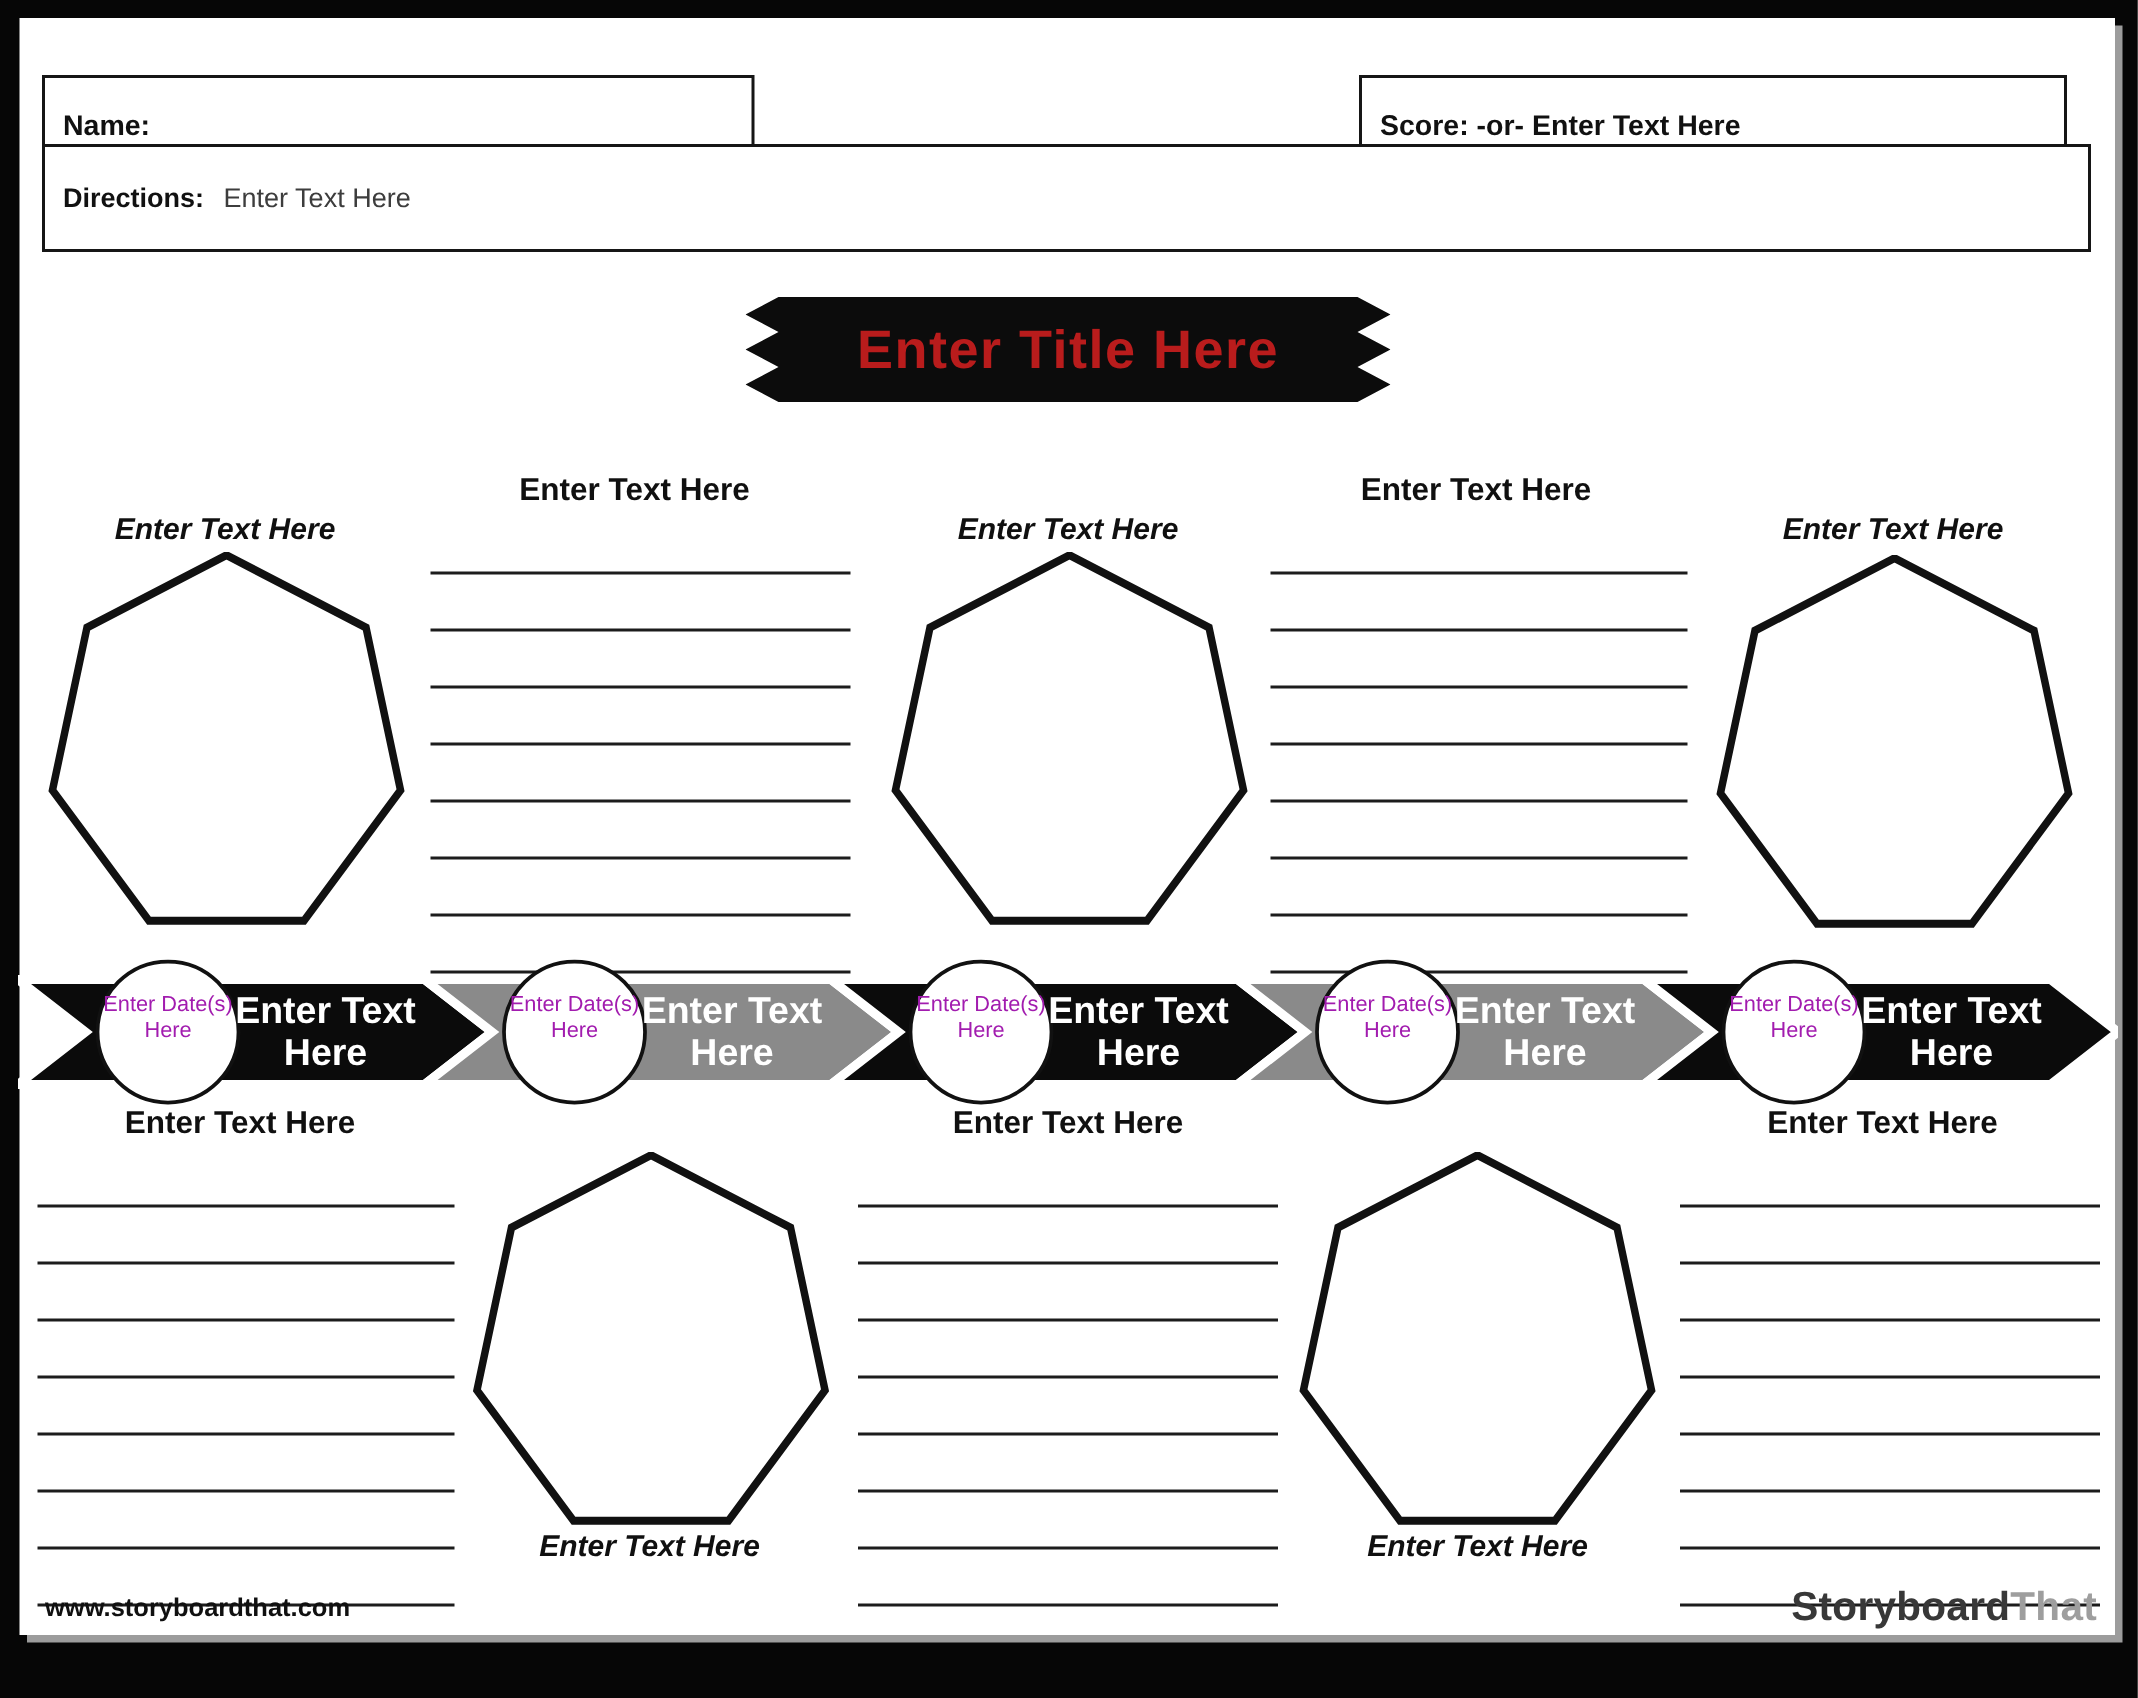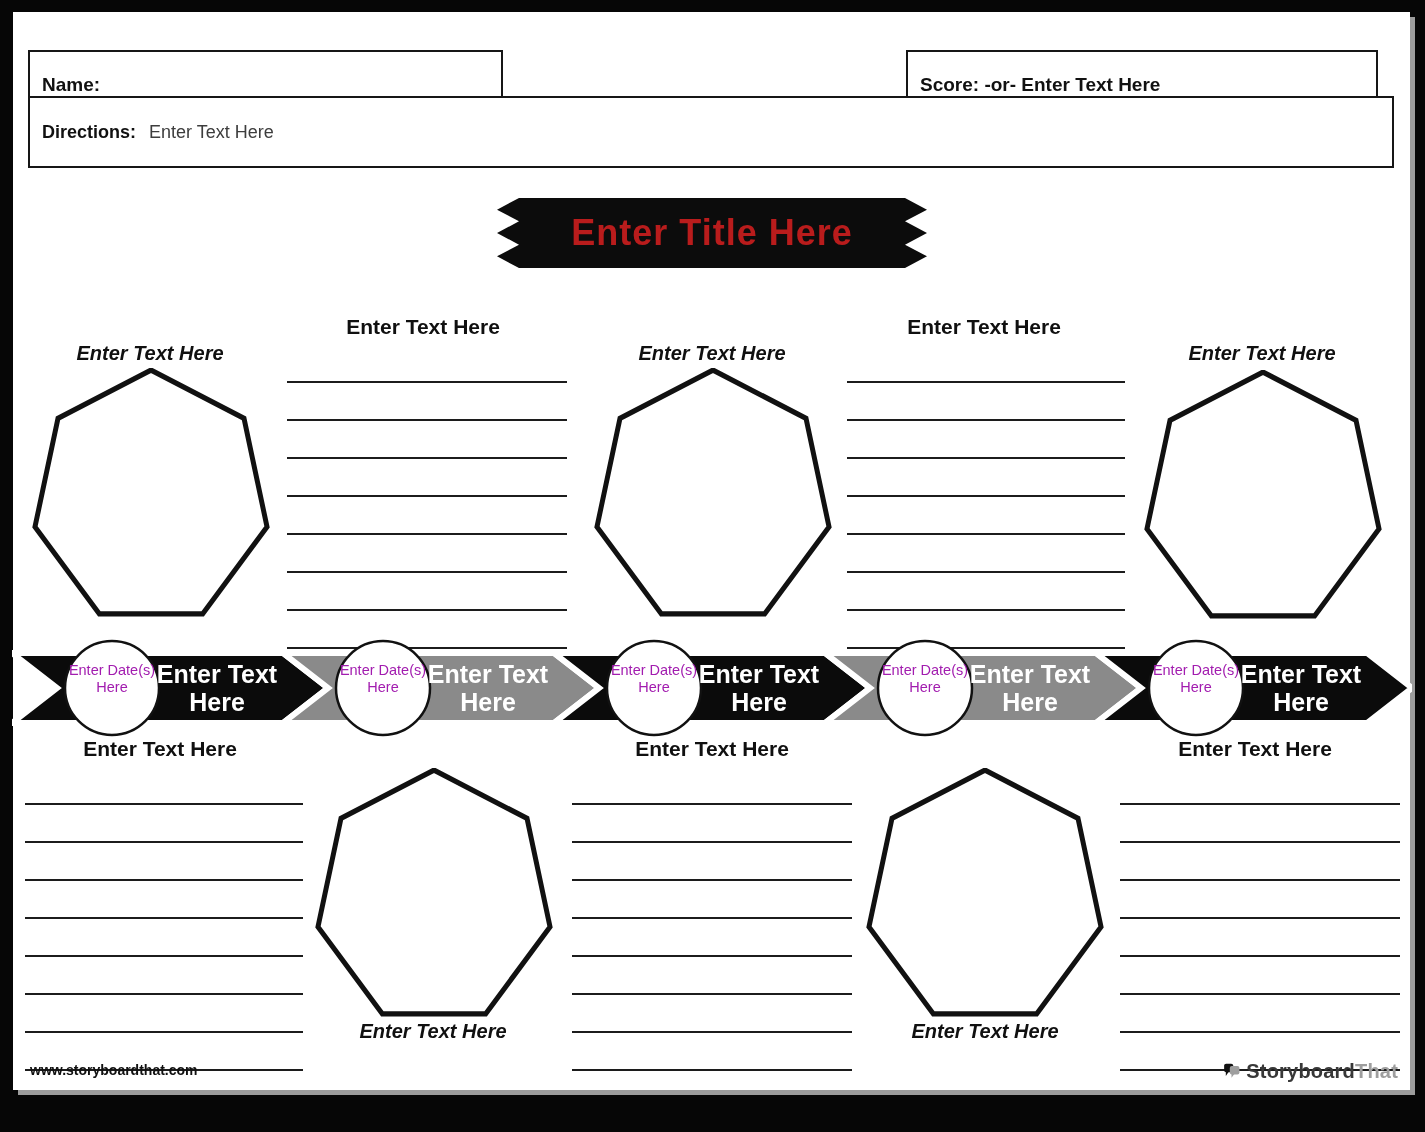--- a/index.html
+++ b/index.html
@@ -17,23 +17,23 @@
                   padding:24px 12px;box-sizing:border-box;}
   .banner-text{display:flex;align-items:center;justify-content:center;color:#b91c1c;
                font-weight:700;font-size:36px;letter-spacing:1px;}
   .shape-label{font-style:italic;font-weight:700;font-size:20px;color:#101010;text-align:center;}
   .lines-header{font-weight:700;font-size:21px;color:#101010;text-align:center;}
   .lines-block{}
   .writing-line{height:36px;border-bottom:2.5px solid #1c1c1c;}
   .heptagon-svg{display:block;}
   .circle-text{font-weight:400;font-size:14.5px;line-height:17px;color:#a21caf;text-align:center;}
   .arrow-label{font-weight:700;font-size:25px;line-height:28px;color:#ffffff;text-align:center;}
-  .website{font-weight:700;font-size:14px;color:#101010;}
+  .website{font-weight:700;font-size:17px;color:#101010;}
   .logo{display:flex;align-items:center;justify-content:flex-end;gap:4px;}
-  .logo-text{font-size:20px;font-weight:600;letter-spacing:0.2px;}
+  .logo-text{font-size:27px;font-weight:600;letter-spacing:0.2px;}
   .logo-primary{color:#383838;}
   .logo-secondary{color:#9e9e9e;}
 </style>
 </head>
 <body>
 
 <div class="frame">
   <div class="page">
 
     <div class="abs field-box" style="left:15px;top:8px;width:471px;height:66px;">

